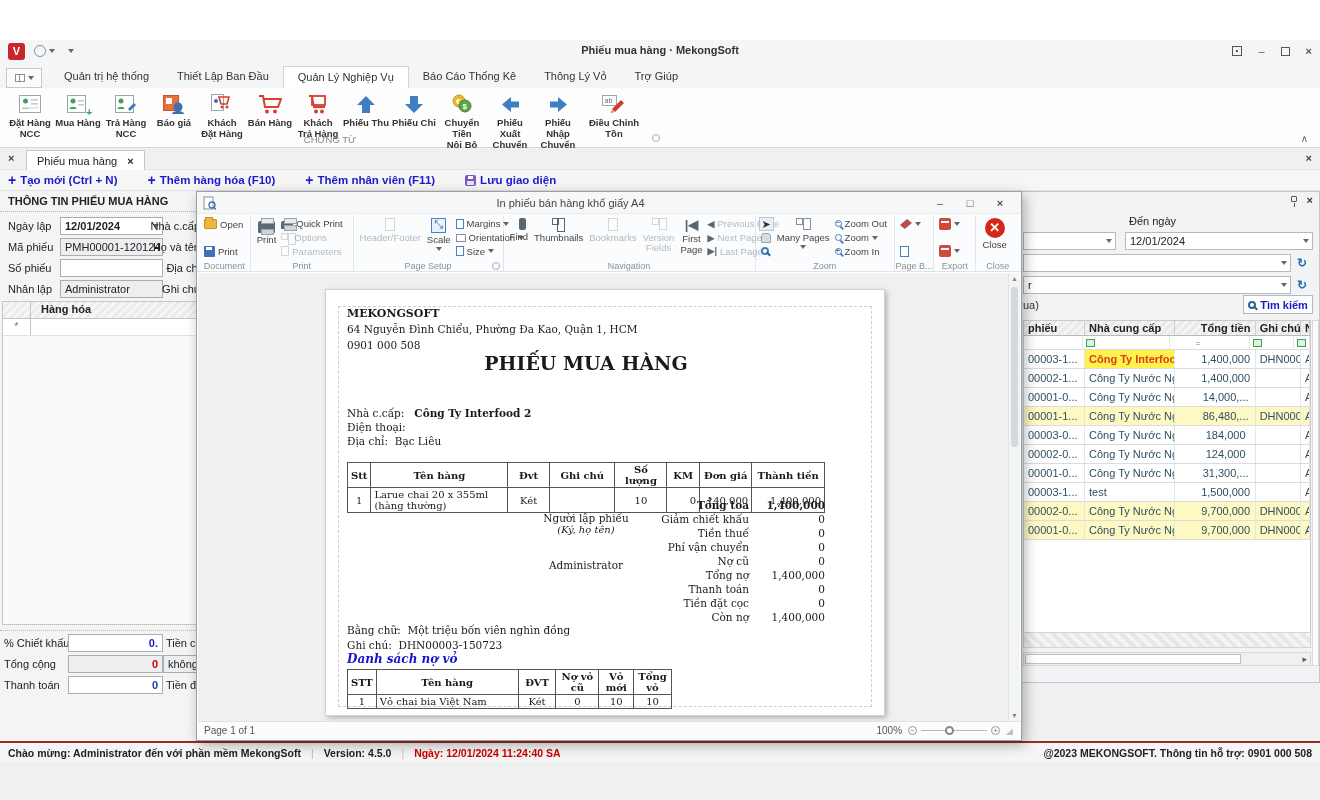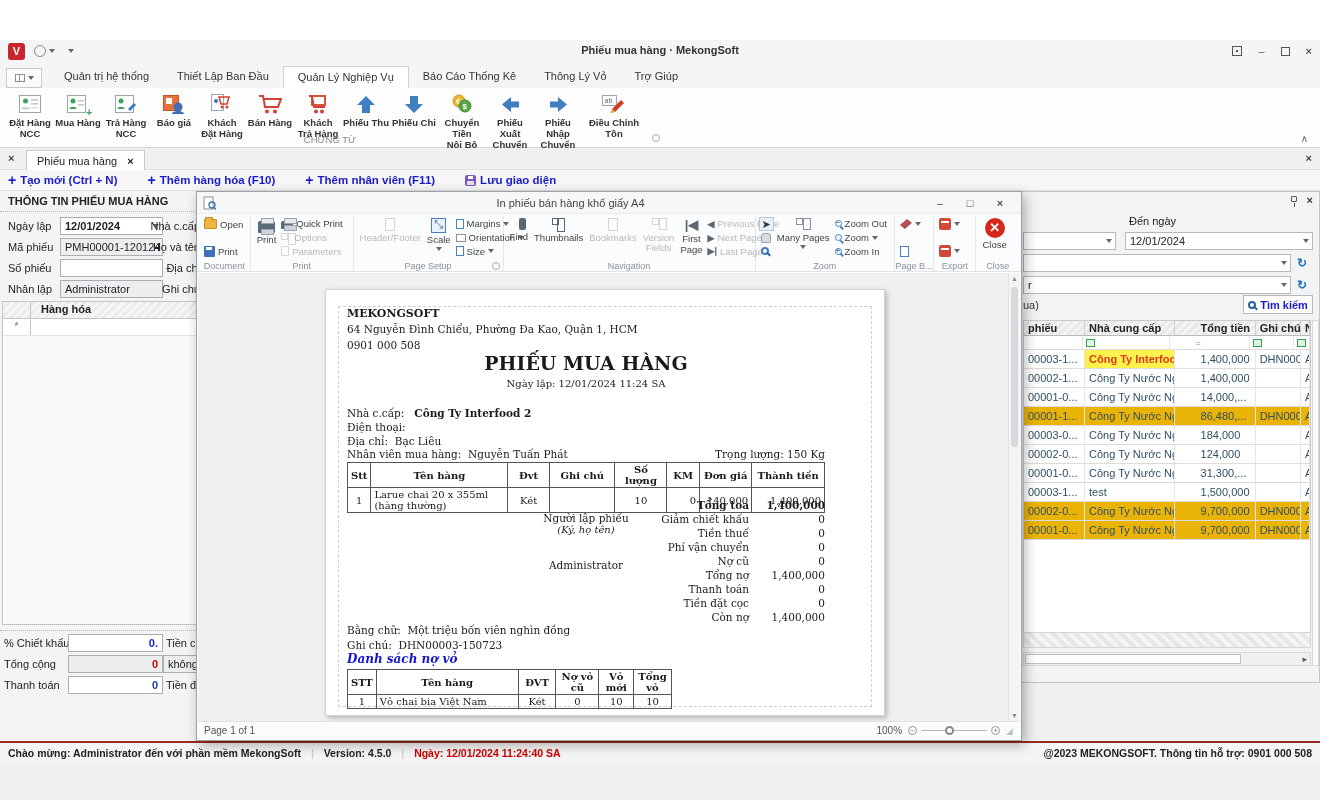--- a/index.html
+++ b/index.html
@@ -98,22 +98,22 @@
   .i-mag::after { content:""; position:absolute; width:5px; height:2px; background:#2a6496; transform:rotate(45deg); right:-4px; bottom:-2px; }
   .rtable { position:absolute; left:2px; top:128px; width:288px; font-size:11px; }
   .rt-head { display:flex; height:16px; border:1px solid #c8cbce; border-bottom:1px solid #b8bbbe; background:repeating-linear-gradient(135deg,#f4f4f4 0 3px,#e9e9e9 3px 6px); }
   .rt-head .c { font-weight:bold; color:#222; padding:1px 4px; border-right:1px solid #cfcfcf; overflow:hidden; white-space:nowrap; }
   .rt-filter { display:flex; height:14px; background:#fff; border-left:1px solid #c8cbce; border-right:1px solid #c8cbce; border-bottom:1px solid #dcdcdc; }
   .rt-filter .c { border-right:1px solid #e6e6e6; padding:2px 3px; display:flex; align-items:center; gap:2px; }
   .fic { display:inline-block; width:9px; height:8px; background:#dff3e3; border:1px solid #36a14e; }
   .feq { color:#888; font-size:9px; line-height:8px; }
   .rt-row { display:flex; height:19px; background:#fff; border-left:1px solid #c8cbce; border-right:1px solid #c8cbce; border-bottom:1px solid #dcdcdc; color:#2f4f63; }
   .rt-row .c { padding:3px 4px; border-right:1px solid #e6e6e6; overflow:hidden; white-space:nowrap; }
-  .rt-row.sel { background:#eab308; }
-  .c.w1{width:62px;} .c.w2{width:91px;} .c.w3{width:60px; text-align:left;margin-left:22px;} .c.w4{width:46px;} .c.w5{flex:1;}
+  .rt-row.sel { background:#fef9c3; }
+  .c.w1{width:62px;} .c.w2{width:91px;} .c.w3{width:60px; text-align:center;margin-left:22px;} .c.w4{width:46px;} .c.w5{flex:1;}
   .hl { background:#fff24d; color:#e03a1e; font-weight:bold; }
   .rt-hatch { position:absolute; left:2px; top:348px; width:288px; height:92px; background:#fff; border-left:1px solid #c8cbce; border-right:1px solid #c8cbce; }
   .rt-band { position:absolute; left:2px; top:440px; width:288px; height:16px; background:repeating-linear-gradient(45deg,#f4f4f4 0 4px,#e7e7e7 4px 8px); border:1px solid #d5d5d5; }
   .rt-hscroll { position:absolute; left:2px; top:460px; width:288px; height:14px; background:#f0f0f0; border:1px solid #d8d8d8; }
   .rt-thumb { position:absolute; left:1px; top:1px; width:216px; height:10px; background:#fff; border:1px solid #c0c0c0; }
   .rt-harrow { position:absolute; right:3px; top:1px; font-size:9px; color:#555; }
   .rt-vscroll { position:absolute; left:291px; top:128px; width:7px; height:346px; background:#fbfbfb; border:1px solid #d8d8d8; }
 
   
   .dlg { position:absolute; left:196px; top:0; width:826px; height:550px; background:#fff; border:1px solid #9aa0a6; box-shadow:3px 4px 12px rgba(0,0,0,.3); z-index:20; }
@@ -789,28 +789,23 @@
         </div>
       </div>
 
       <div class="dlg-doc">
         <div class="page">
           <div class="pm"></div>
           <div class="pl p-company">MEKONGSOFT</div>
           <div class="pl p-addr">64 Nguyễn Đình Chiểu, Phường Đa Kao, Quận 1, HCM</div>
           <div class="pl p-phone">0901 000 508</div>
           <div class="pl p-title">PHIẾU MUA HÀNG</div>
-          <div class="pl p-dateline">Ngày lập: 12/01/2024  11:24 SA</div>
           <div class="pl p-sup"><span>Nhà c.cấp:</span>&nbsp;&nbsp;&nbsp;<span class="bold">Công Ty Interfood 2</span></div>
           <div class="pl p-ph2"><span>Điện thoại:</span></div>
           <div class="pl p-ad2"><span>Địa chỉ:</span>&nbsp;&nbsp;<span>Bạc Liêu</span></div>
-          <div class="pl p-emp">
-              <span><span>Nhân viên mua hàng:</span>&nbsp;&nbsp;<span>Nguyễn Tuấn Phát</span></span>
-              <span>Trọng lượng: 150 Kg</span>
-            </div>
 
           <div class="p-items">
             <table>
               <colgroup>
                   <col style="width:22px;">
                   <col style="width:138px;">
                   <col style="width:42px;">
                   <col style="width:66px;">
                   <col style="width:52px;">
                   <col style="width:33px;">

